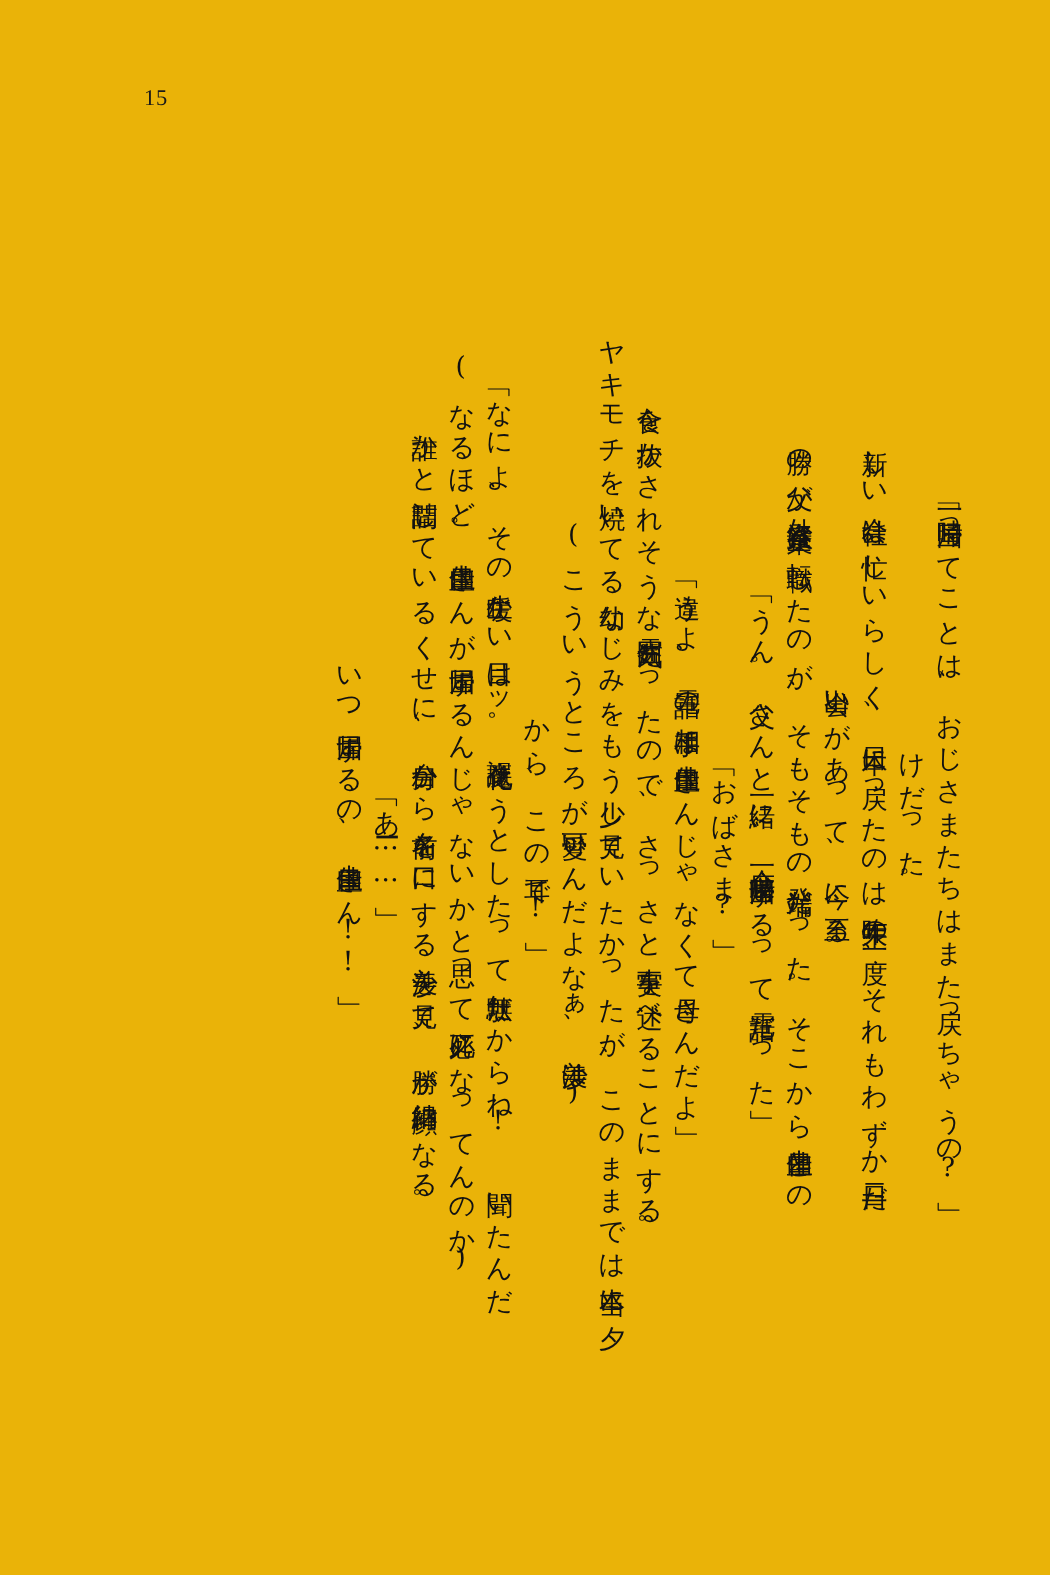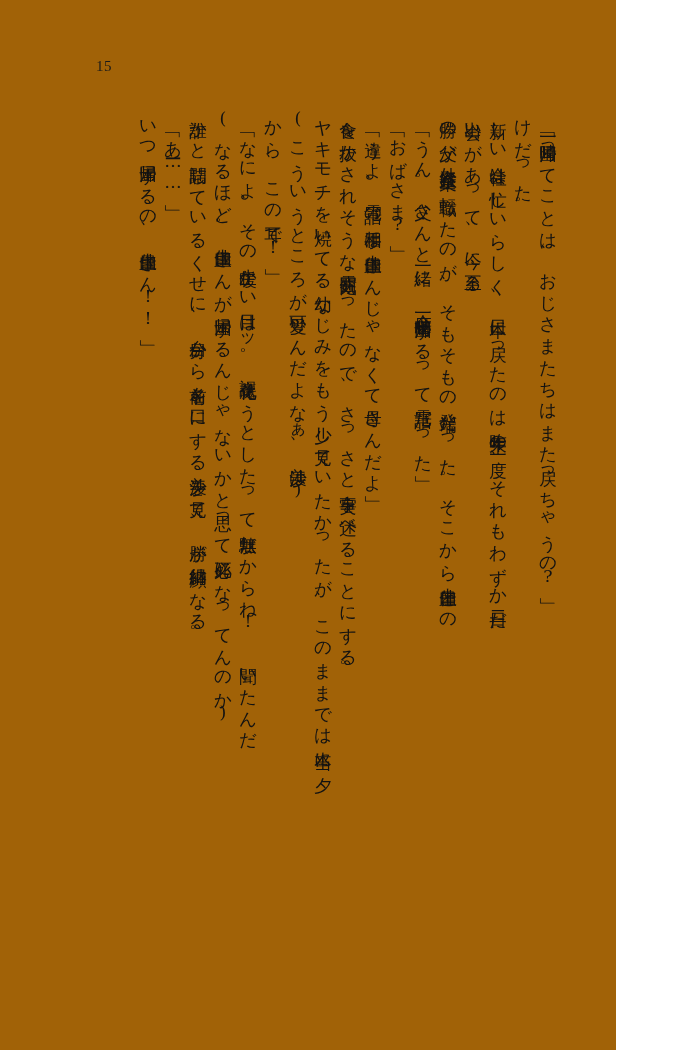--- a/index.html
+++ b/index.html
@@ -9,23 +9,24 @@
   }
   body {
     width: 700px;
     height: 1050px;
     font-family: "Liberation Serif", "DejaVu Serif", serif;
     color: #111111;
     overflow: hidden;
   }
   #page {
     position: relative;
-    width: 616px;
+    width: 700px;
     height: 1050px;
-    background: #a16207;
+    background: #eab308;
+    text-align: center;
   }
   #page-number {
     position: absolute;
     top: 58px;
     left: 96px;
     font-size: 15px;
     color: #1a1a1a;
     letter-spacing: 0.5px;
   }
   #text-body {

